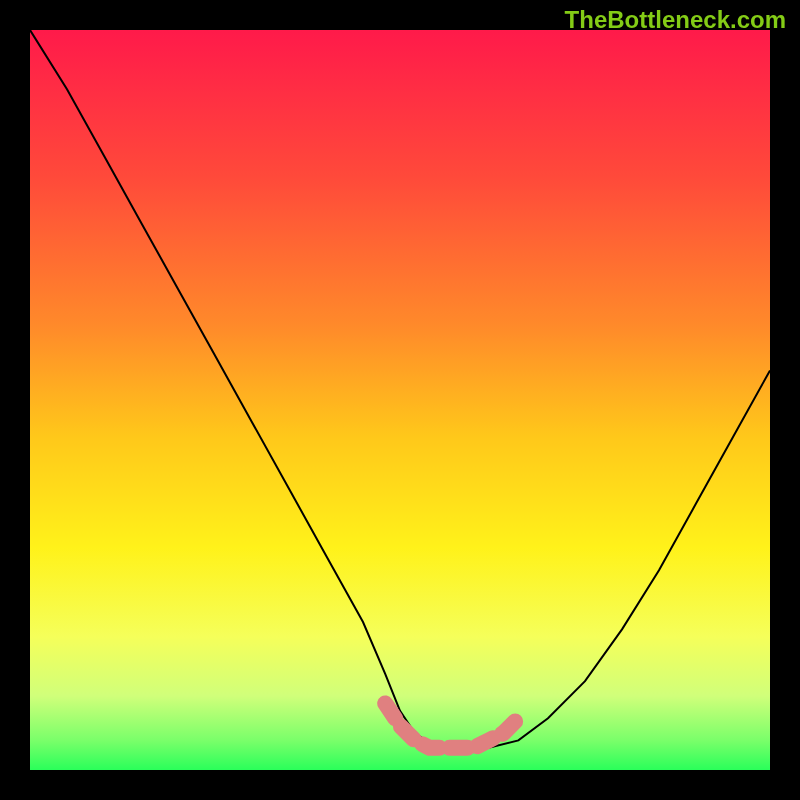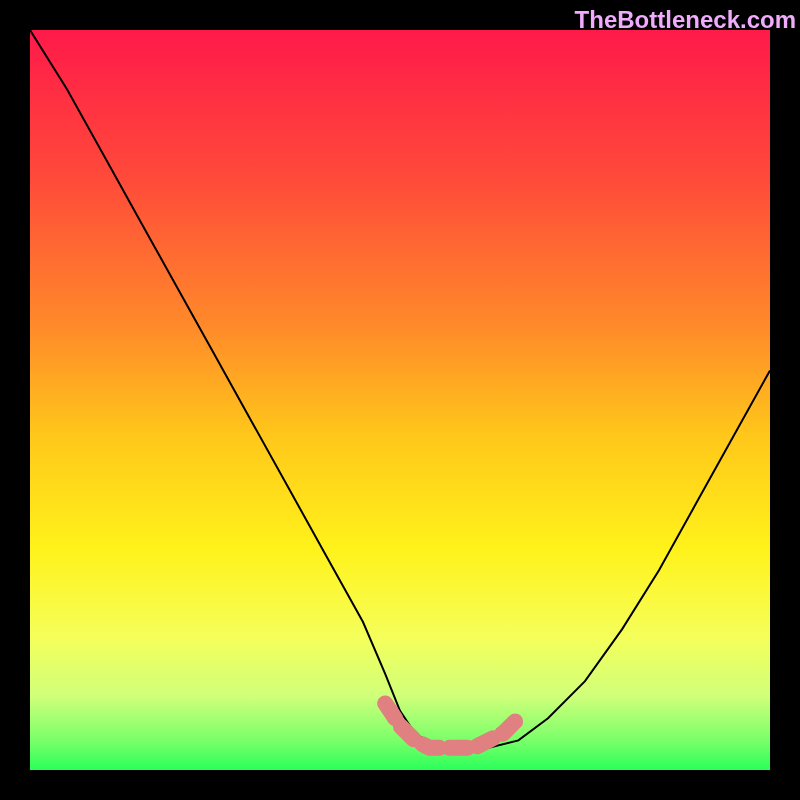--- a/index.html
+++ b/index.html
@@ -6,22 +6,22 @@
   html, body { width: 800px; height: 800px; background: #000; overflow: hidden; }
   .container {
     position: relative;
     width: 800px;
     height: 800px;
     background: #000;
   }
   .watermark {
     position: absolute;
     top: 6px;
-    right: 4px;
-    color: #f0abfc;
+    right: 14px;
+    color: #84cc16;
     font-family: Arial, sans-serif;
     font-size: 24px;
     font-weight: bold;
     z-index: 10;
   }
   .plot-area {
     position: absolute;
     left: 30px;
     top: 30px;
     width: 740px;

